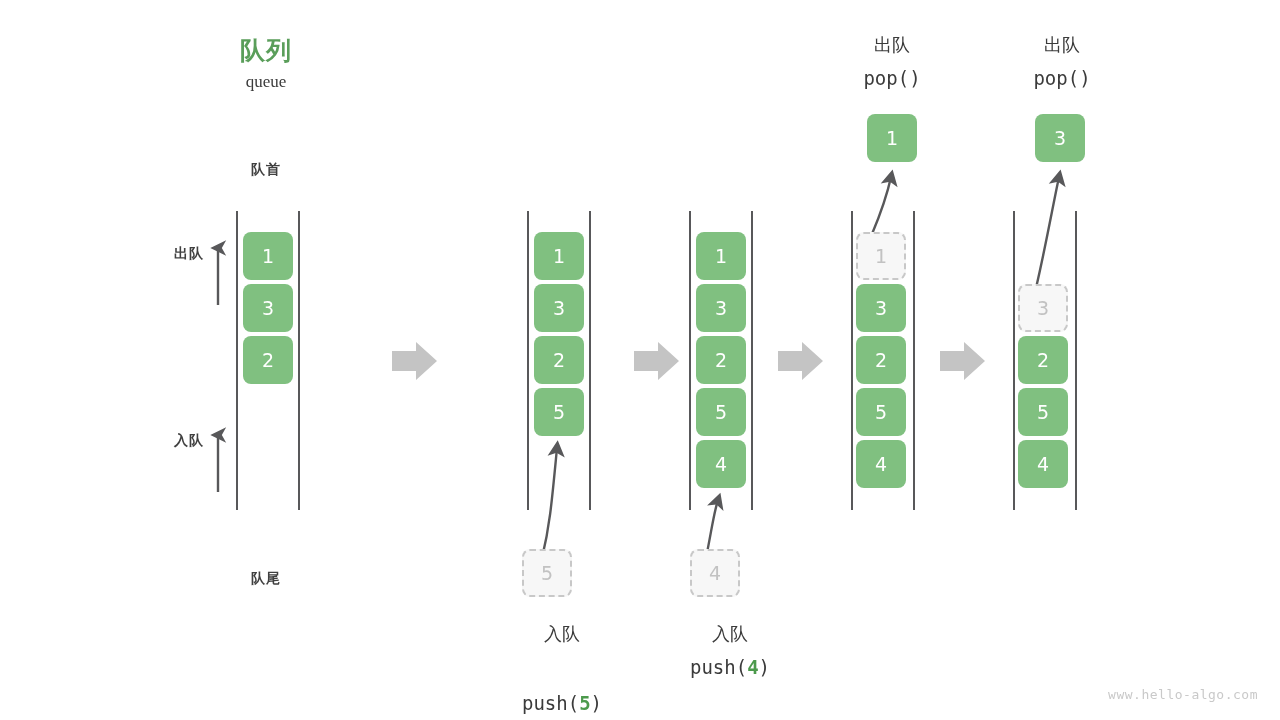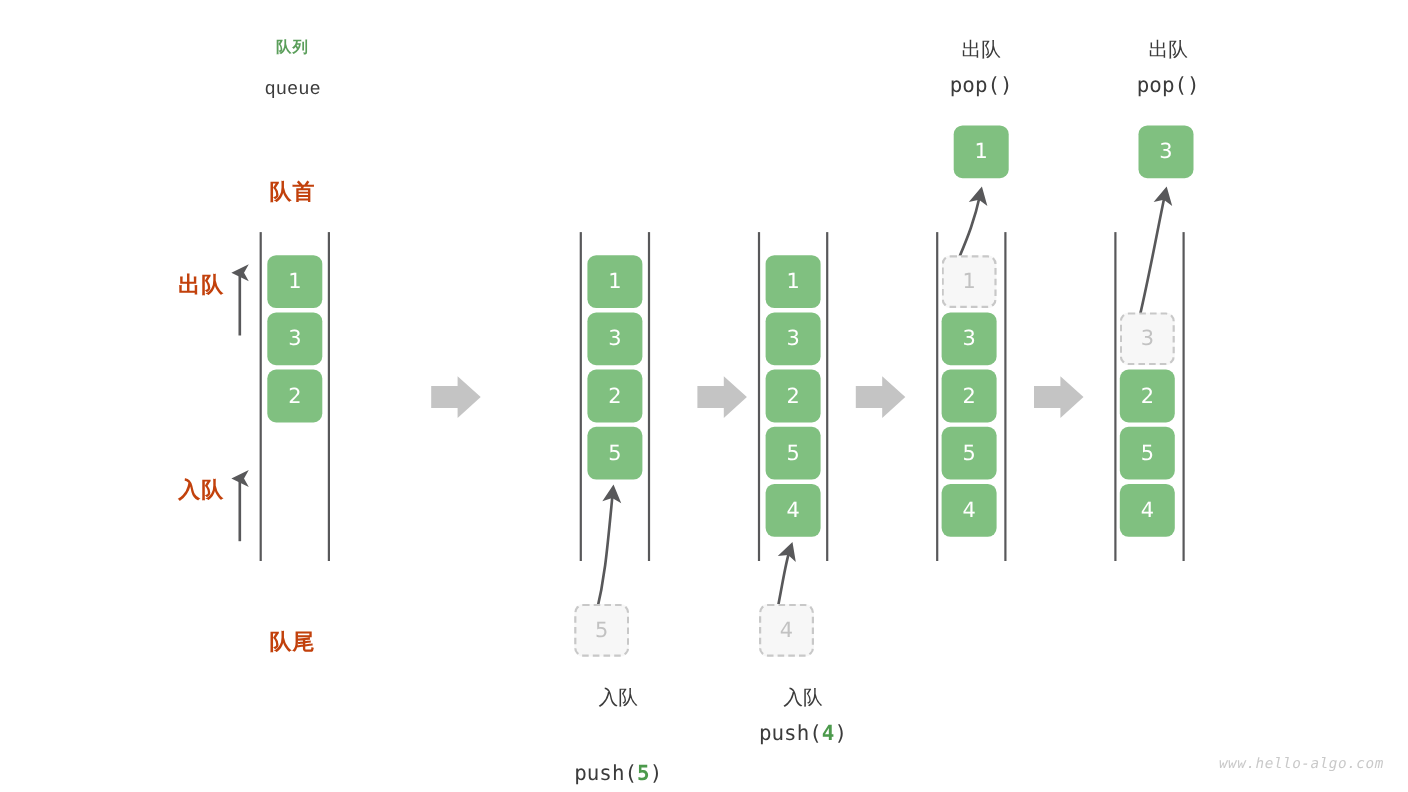--- a/index.html
+++ b/index.html
@@ -17,35 +17,35 @@
     width: 1280px;
     height: 720px;
     background: #ffffff;
     overflow: hidden;
   }
   .abs { position: absolute; }
 
   
   .title-cn {
     font-weight: bold;
-    font-size: 14px;
+    font-size: 25px;
     color: #5a9e5a;
     text-align: center;
     letter-spacing: 1px;
   }
   .title-en {
-    font-family: Liberation Mono, monospace;
+    font-family: Liberation Serif, serif;
     font-size: 17px;
     color: #3b3b3b;
     text-align: center;
   }
   .label-bold {
     font-weight: bold;
-    font-size: 20px;
-    color: #c2410c;
+    font-size: 14px;
+    color: #404040;
     text-align: center;
     letter-spacing: 1px;
   }
   .op-cn {
     font-size: 18px;
     color: #3b3b3b;
     text-align: center;
   }
   .op-code {
     font-family: "DejaVu Sans Mono", "Liberation Mono", monospace;
@@ -54,21 +54,20 @@
     text-align: center;
     white-space: pre;
   }
   .op-code .arg { color: #4c9a4c; font-weight: bold; }
 
   .watermark {
     font-family: "DejaVu Sans Mono", "Liberation Mono", monospace;
     font-size: 13px;
     color: #c9c9c9;
     letter-spacing: 0.5px;
-    font-style: italic;
   }
 
   
   .rail {
     background: #58585a;
     width: 2px;
   }
 
   
   .cell {

